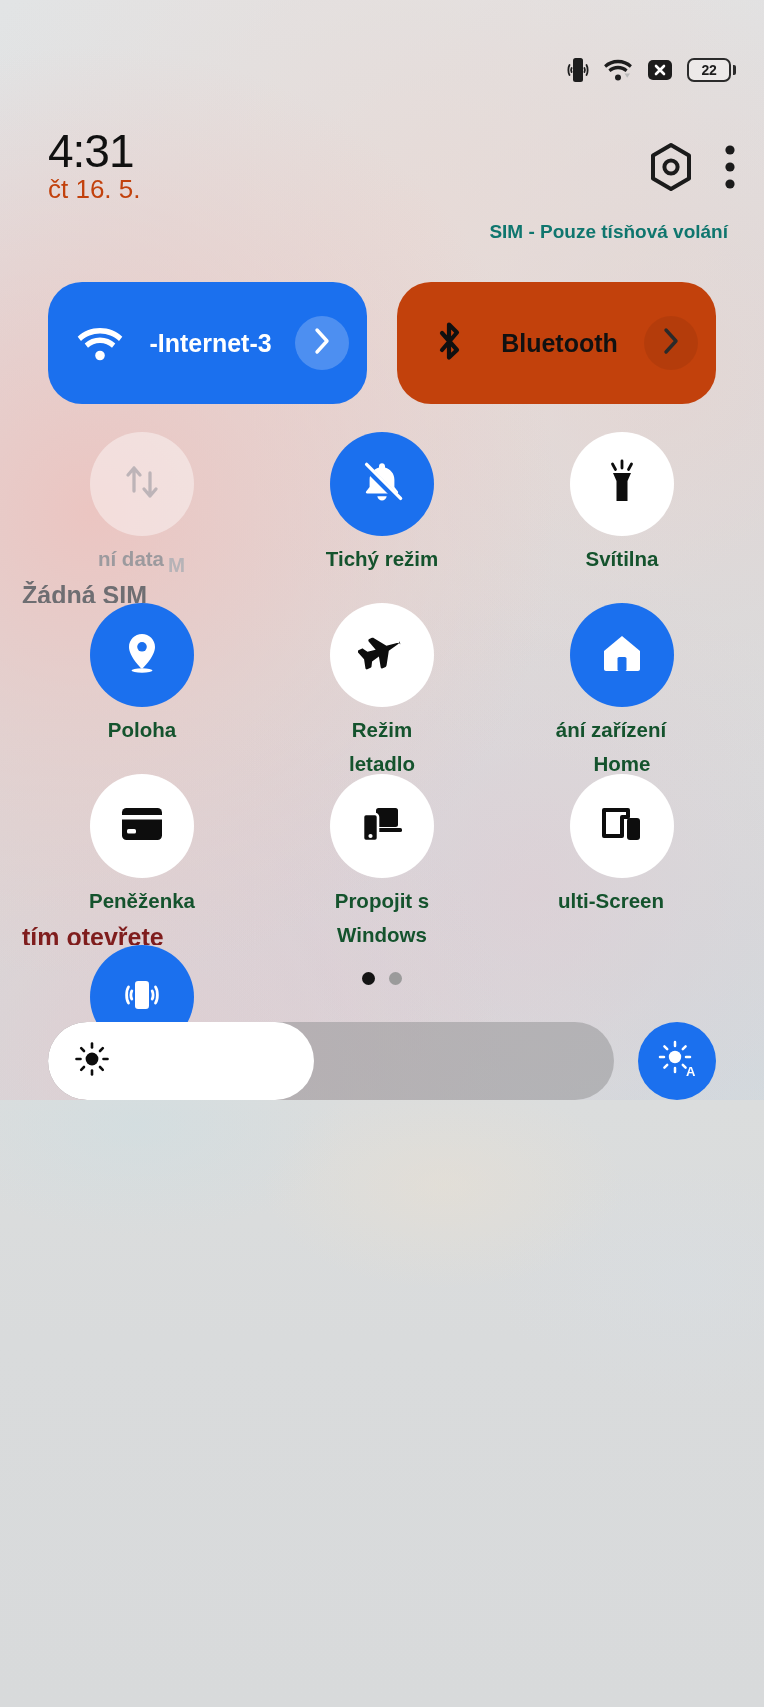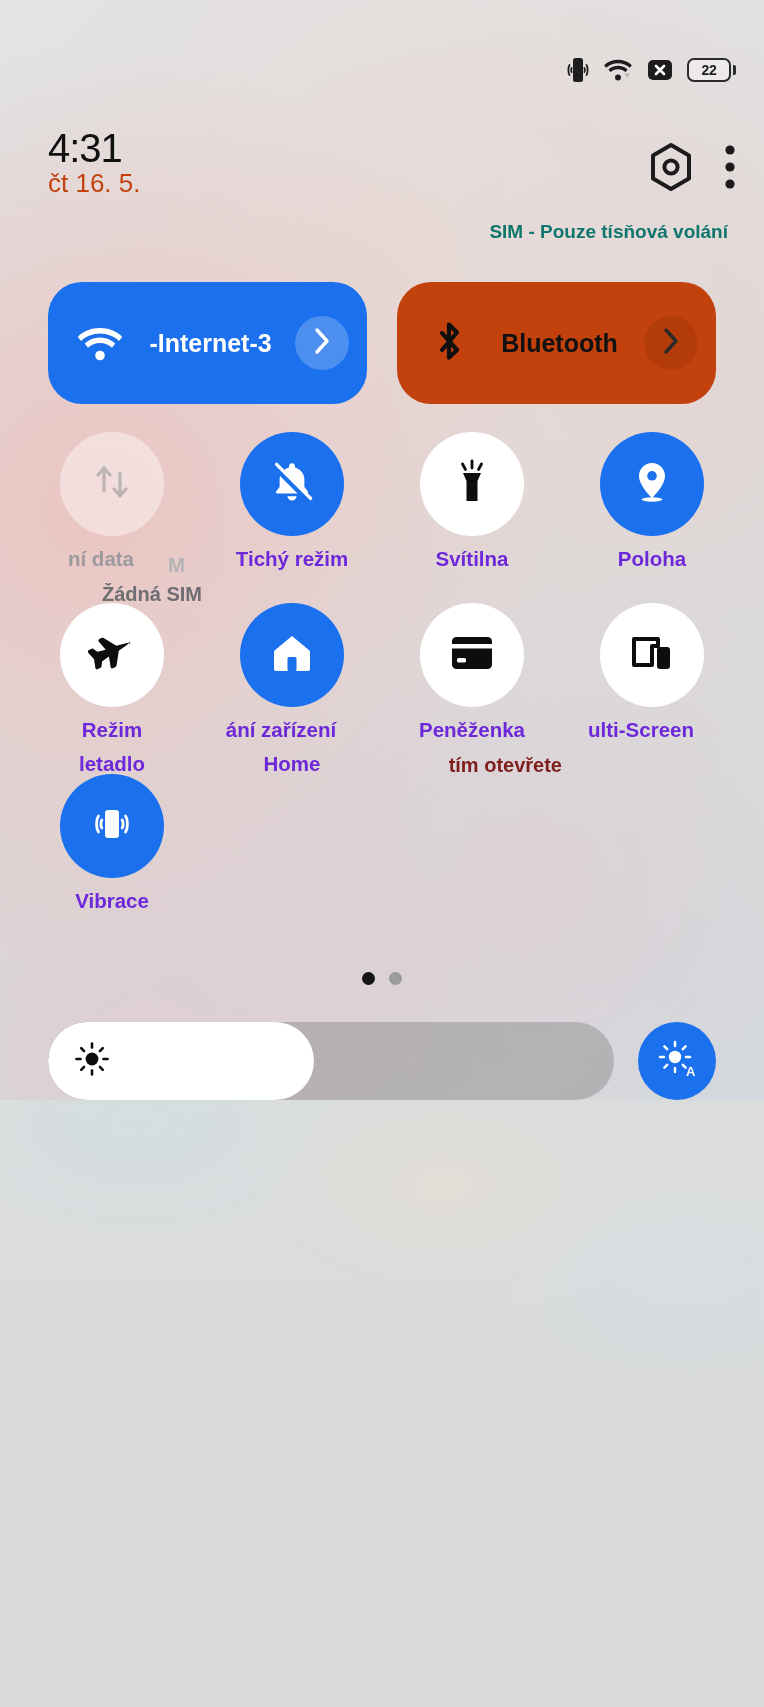--- a/index.html
+++ b/index.html
@@ -62,21 +62,21 @@
   .battery-cap {
     width: 3.5px; height: 10px; background: #2b2b2b; border-radius: 0 2px 2px 0; margin-left: 1.5px;
   }
 
   
   #header {
     position: absolute; top: 128px; left: 0; right: 0; height: 130px;
     padding: 0 30px 0 48px;
   }
   #clock {
-    font-size: 40px; font-weight: 400; color: #101010; letter-spacing: -1px;
+    font-size: 46px; font-weight: 400; color: #101010; letter-spacing: -1px;
     line-height: 1.0;
   }
   #date {
     font-size: 26px; font-weight: 400; color: #c2410c;
   }
   #header-right {
     position: absolute; top: 14px; right: 28px;
     display: flex; align-items: center; gap: 30px;
   }
   .hdr-btn { display: flex; align-items: center; justify-content: center; cursor: pointer; }
@@ -107,43 +107,43 @@
   .bt-chevron {
     width: 54px; height: 54px; border-radius: 50%; flex: none;
     display: flex; align-items: center; justify-content: center;
   }
   .bigtile.on .bt-chevron { background: rgba(255,255,255,0.22); }
   .bigtile.off .bt-chevron { background: rgba(0,0,0,0.07); }
 
   
   #grid {
     position: absolute; top: 432px; left: 22px; right: 22px;
-    display: grid; grid-template-columns: repeat(4, 1fr);
+    display: grid; grid-template-columns: repeat(3, 1fr);
     row-gap: 0px;
   }
   .qtile {
     display: flex; flex-direction: column; align-items: center;
     height: 171px; cursor: pointer;
   }
   .qcircle {
     width: 104px; height: 104px; border-radius: 50%;
     display: flex; align-items: center; justify-content: center;
     flex: none;
   }
   .qcircle.on  { background: #1b70ee; }
   .qcircle.off { background: #ffffff; }
   .qcircle.disabled { background: rgba(255,255,255,0.42); }
   .qlabel {
-    margin-top: 12px; font-size: 20.5px; font-weight: 700; color: #6d28d9;
+    margin-top: 12px; font-size: 20.5px; font-weight: 700; color: #14532d;
     text-align: center; line-height: 1.12; width: 100%;
     white-space: nowrap; overflow: hidden;
   }
   .qlabel.dim { color: #9c9a9e; font-weight: 700; }
   .qsub {
-    font-size: 20px; font-weight: 700; color: #6e6e72; text-align: right;
+    font-size: 25px; font-weight: 700; color: #6e6e72; text-align: left;
     line-height: 1.15; margin-top: 15px; white-space: nowrap; overflow: hidden; width: 100%;
   }
   .qsub.strong { color: #7f1d1d; }
 
   
   .clip-left { text-indent: -22px; }
 
   
   #dots {
     position: absolute; top: 972px; left: 0; right: 0;
@@ -366,20 +366,34 @@
           <rect x="3" y="9" width="40" height="4.5" fill="#fff"></rect>
           <rect x="8" y="23" width="9" height="4.5" rx="1.6" fill="#fff"></rect>
         </svg>
       </span>
     </div>
     <div class="qlabel">Peněženka</div>
     <div class="qsub strong">tím otevřete</div>
   </div>
 
 
+  <div class="qtile">
+    <div class="qcircle off">
+      <span>
+        <svg width="46" height="42" viewBox="0 0 46 42">
+          <rect x="17" y="5" width="22" height="19" rx="2.5" fill="#0d0d0d"></rect>
+          <rect x="13" y="25" width="30" height="4" rx="1.6" fill="#0d0d0d"></rect>
+          <rect x="4" y="11" width="15" height="27" rx="3" fill="#0d0d0d" stroke="#fff" stroke-width="2.6"></rect>
+          <circle cx="11.5" cy="33" r="2.1" fill="#fff"></circle>
+        </svg>
+      </span>
+    </div>
+    <div class="qlabel">Propojit s</div>
+    <div class="qlabel">Windows</div>
+  </div>
 
   <div class="qtile">
     <div class="qcircle off">
       <span>
         <svg width="48" height="40" viewBox="0 0 48 40">
           <path d="M6 6 L30 6 L30 13 L24 13 L24 32 L6 32 Z" fill="none" stroke="#0d0d0d" stroke-width="4" stroke-linejoin="round"></path>
           <rect x="29" y="14" width="13" height="22" rx="3" fill="#0d0d0d"></rect>
         </svg>
       </span>
     </div>

